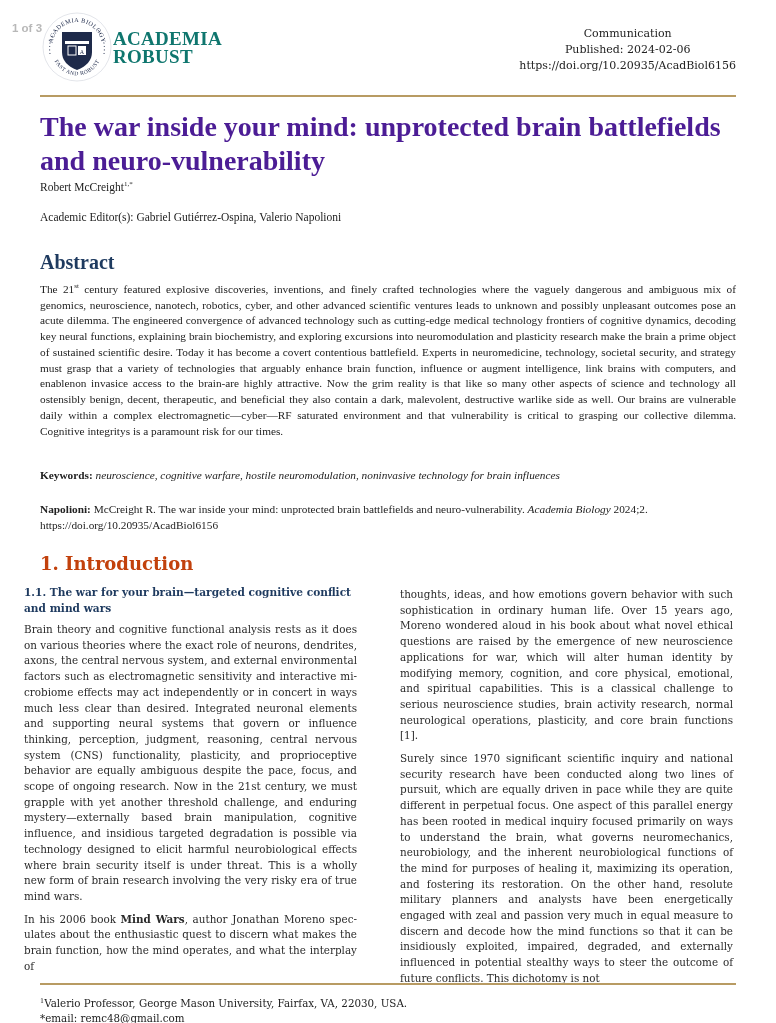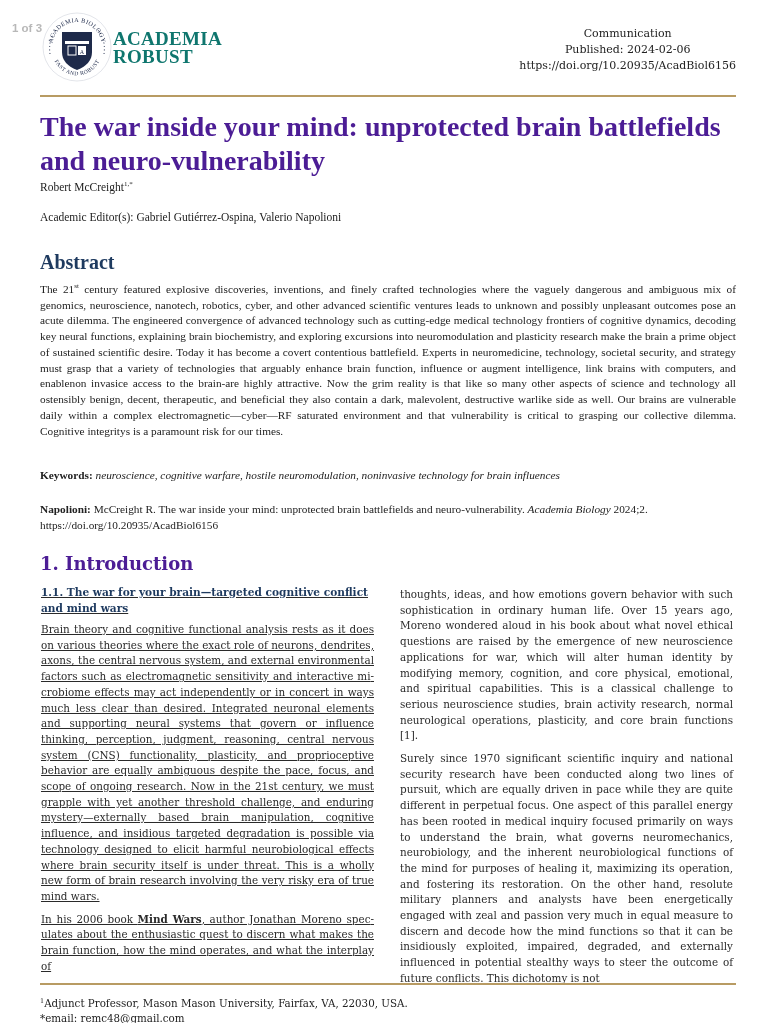--- a/index.html
+++ b/index.html
@@ -46,28 +46,28 @@
   }
   .abstract-text sup { font-size: 7px; }
 
   .keywords { position: absolute; left: 40px; top: 469px; width: 696px; font-size: 11.3px; color: #222; }
   .keywords b, .citation b { font-weight: bold; }
   .keywords i, .citation i { font-style: italic; }
   .citation { position: absolute; left: 40px; top: 501px; width: 696px; font-size: 11.3px; line-height: 16px; color: #222; }
 
   .intro-heading {
     position: absolute; left: 40px; top: 553px;
-    font-family: "DejaVu Serif", serif; font-size: 18px; color: #4c1d95;
+    font-family: "DejaVu Serif", serif; font-size: 18px; color: #c2410c;
   }
   .col {
     position: absolute; top: 585px; width: 333px;
     font-family: "DejaVu Serif", serif; font-size: 10.4px; line-height: 15.7px;
     color: #2a2a2a; text-align: justify; hyphens: manual;
   }
-  .col-left { left: 41px; text-decoration: underline; }
+  .col-left { left: 24px; }
   .col-right { left: 400px; top: 587px; width: 333px; }
   .subheading {
     font-family: "DejaVu Serif", serif; font-weight: bold; font-size: 10.6px;
     line-height: 15.5px; color: #1e3a5f; margin-bottom: 6px; text-align: left;
   }
   .para { margin-bottom: 7px; }
   .para b { font-weight: bold; }
 
   .footer-rule { top: 983px; }
   .footnote {
@@ -143,15 +143,15 @@
 </div>
 
 <div class="col col-right">
   <p class="para">thoughts, ideas, and how emotions govern behavior with such sophistication in ordinary human life. Over 15 years ago, Moreno wondered aloud in his book about what novel ethical questions are raised by the emergence of new neuroscience applications for war, which will alter human identity by modifying memory, cognition, and core physical, emotional, and spiritual capa­bilities. This is a classical challenge to serious neuroscience studies, brain activity research, normal neurological operations, plasticity, and core brain functions [1].</p>
   <p class="para">Surely since 1970 significant scientific inquiry and national security research have been conducted along two lines of pursuit, which are equally driven in pace while they are quite different in perpetual focus. One aspect of this parallel energy has been rooted in medical inquiry focused primarily on ways to under­stand the brain, what governs neuromechanics, neurobiology, and the inherent neurobiological functions of the mind for purposes of healing it, maximizing its operation, and fostering its restoration. On the other hand, resolute military planners and analysts have been energetically engaged with zeal and passion very much in equal measure to discern and decode how the mind functions so that it can be insidiously exploited, impaired, degraded, and externally influenced in potential stealthy ways to steer the outcome of future conflicts. This dichotomy is not</p>
 </div>
 
 <div class="gold-rule footer-rule"></div>
 
 <div class="footnote">
-  <div><sup>1</sup><span>Adjunct Professor, Mason Mason University, Fairfax, VA, 22030, USA.</span></div>
+  <div><sup>1</sup><span>Valerio Professor, George Mason University, Fairfax, VA, 22030, USA.</span></div>
   <div>*email: remc48@gmail.com</div>
 </div>
 
 </body></html>

